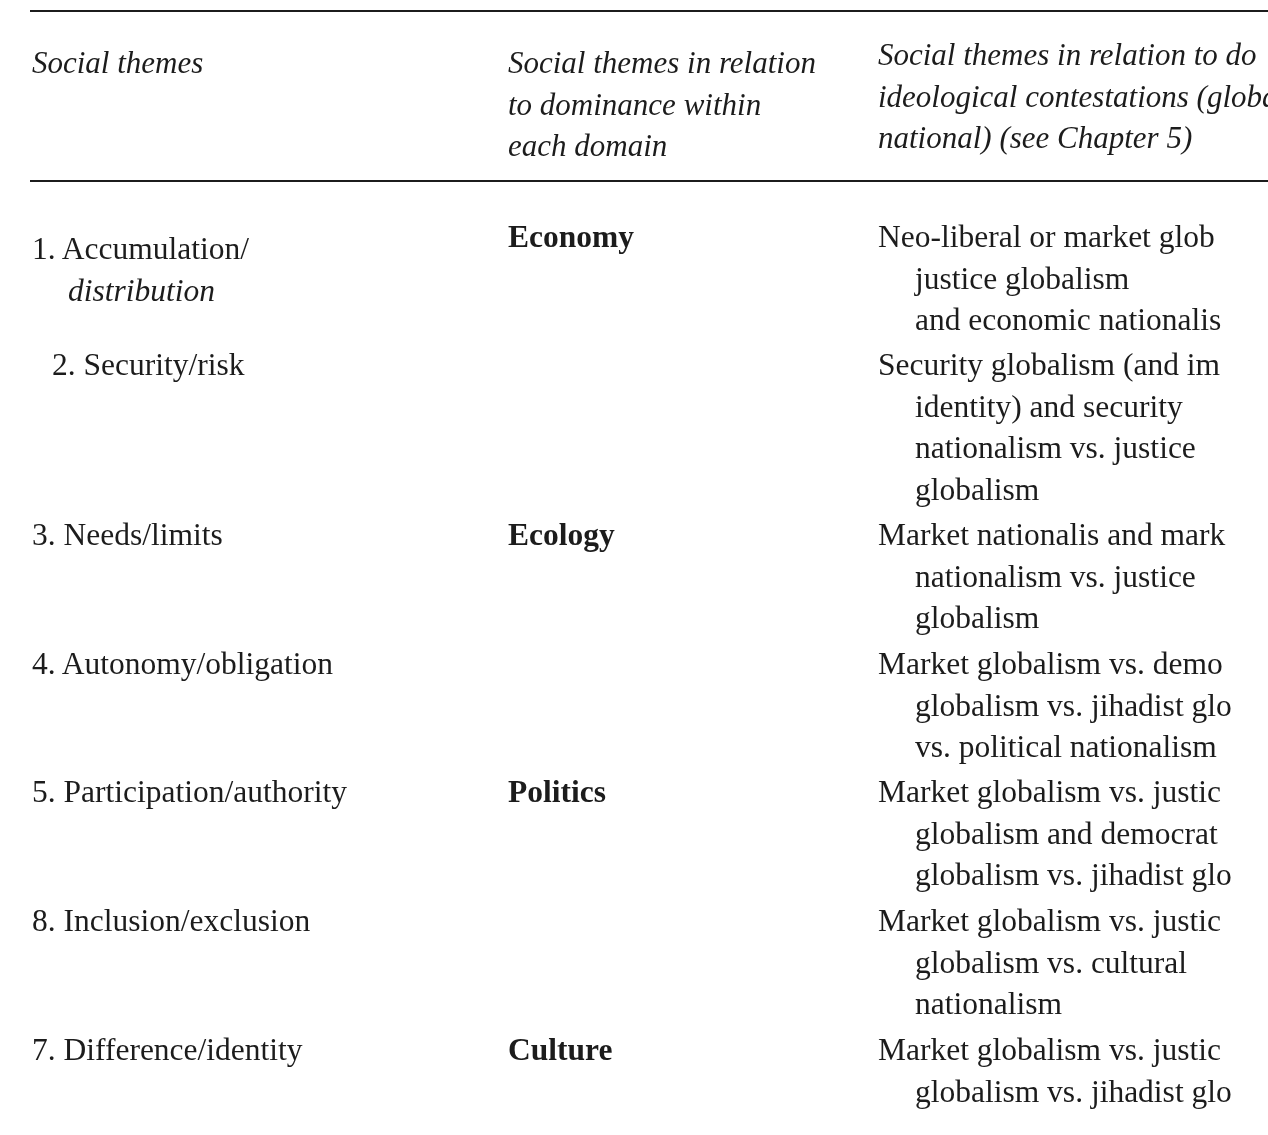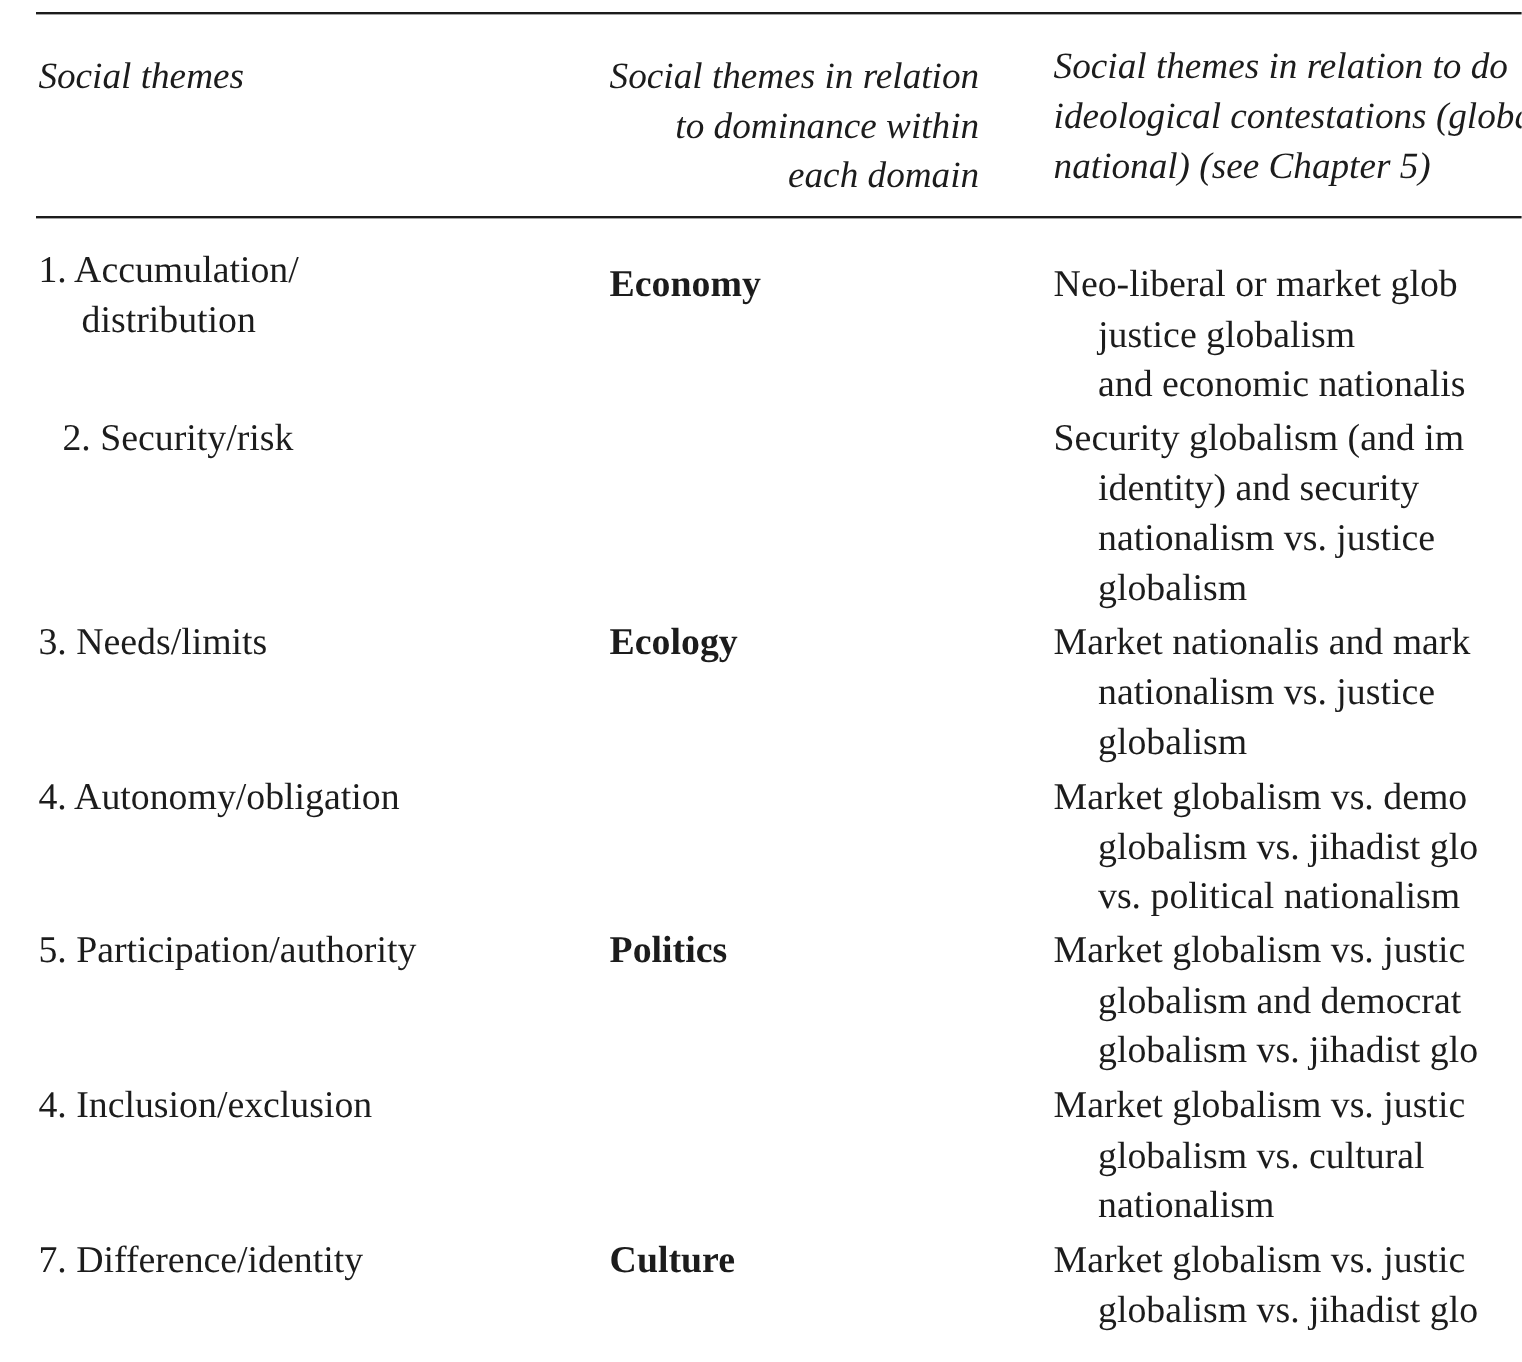--- a/index.html
+++ b/index.html
@@ -27,21 +27,21 @@
       position: absolute;
       left: 30px;
       width: 1300px;
       height: 2px;
       background: #1c1c1c;
     }
     .rule.top { top: 10px; }
     .rule.mid { top: 180px; }
 
     .col1 { left: 32px; }
-    .col2 { left: 508px; text-align: right; }
+    .col2 { left: 508px; }
     .col3 { left: 878px; }
 
     .head {
       position: absolute;
       top: 40px;
       font-style: italic;
       font-size: 31px;
       line-height: 41.5px;
       white-space: nowrap;
     }
@@ -76,23 +76,23 @@
   </div>
   <div class="head col3">
     <div>Social themes in relation to do</div>
     <div>ideological contestations (globa</div>
     <div>national) (see Chapter 5)</div>
   </div>
 
   <div class="rule mid"></div>
 
   <div id="rows">
-      <div class="cell col1 theme-cell" style="top: 204px;">
+      <div class="cell col1 theme-cell" style="top: 228px;">
         <span style="display: block;">1. Accumulation/</span>
-        <span class="line2" style="display: block;">distribution</span>
+        <span class="line2" style="display: block; font-style: italic;">distribution</span>
       </div>
       <div class="cell col2 domain-cell" style="top: 216px;">Economy</div>
       <div class="cell col3 contest-cell" style="top: 216px;">
         <span class="first">Neo-liberal or market glob</span>
         <span class="rest">justice globalism</span>
         <span class="rest">and economic nationalis</span>
       </div>
       <div class="cell col1 theme-cell" style="top: 344px;">
         <span style="display: block; margin-left: 20px;">2. Security/risk</span>
       </div>
@@ -122,21 +122,21 @@
       <div class="cell col1 theme-cell" style="top: 771px;">
         <span style="display: block;">5. Participation/authority</span>
       </div>
       <div class="cell col2 domain-cell" style="top: 771px;">Politics</div>
       <div class="cell col3 contest-cell" style="top: 771px;">
         <span class="first">Market globalism vs. justic</span>
         <span class="rest">globalism and democrat</span>
         <span class="rest">globalism vs. jihadist glo</span>
       </div>
       <div class="cell col1 theme-cell" style="top: 900px;">
-        <span style="display: block;">4. Inclusion/exclusion</span>
+        <span style="display: block;">8. Inclusion/exclusion</span>
       </div>
       <div class="cell col3 contest-cell" style="top: 900px;">
         <span class="first">Market globalism vs. justic</span>
         <span class="rest">globalism vs. cultural</span>
         <span class="rest">nationalism</span>
       </div>
       <div class="cell col1 theme-cell" style="top: 1029px;">
         <span style="display: block;">7. Difference/identity</span>
       </div>
       <div class="cell col2 domain-cell" style="top: 1029px;">Culture</div>

